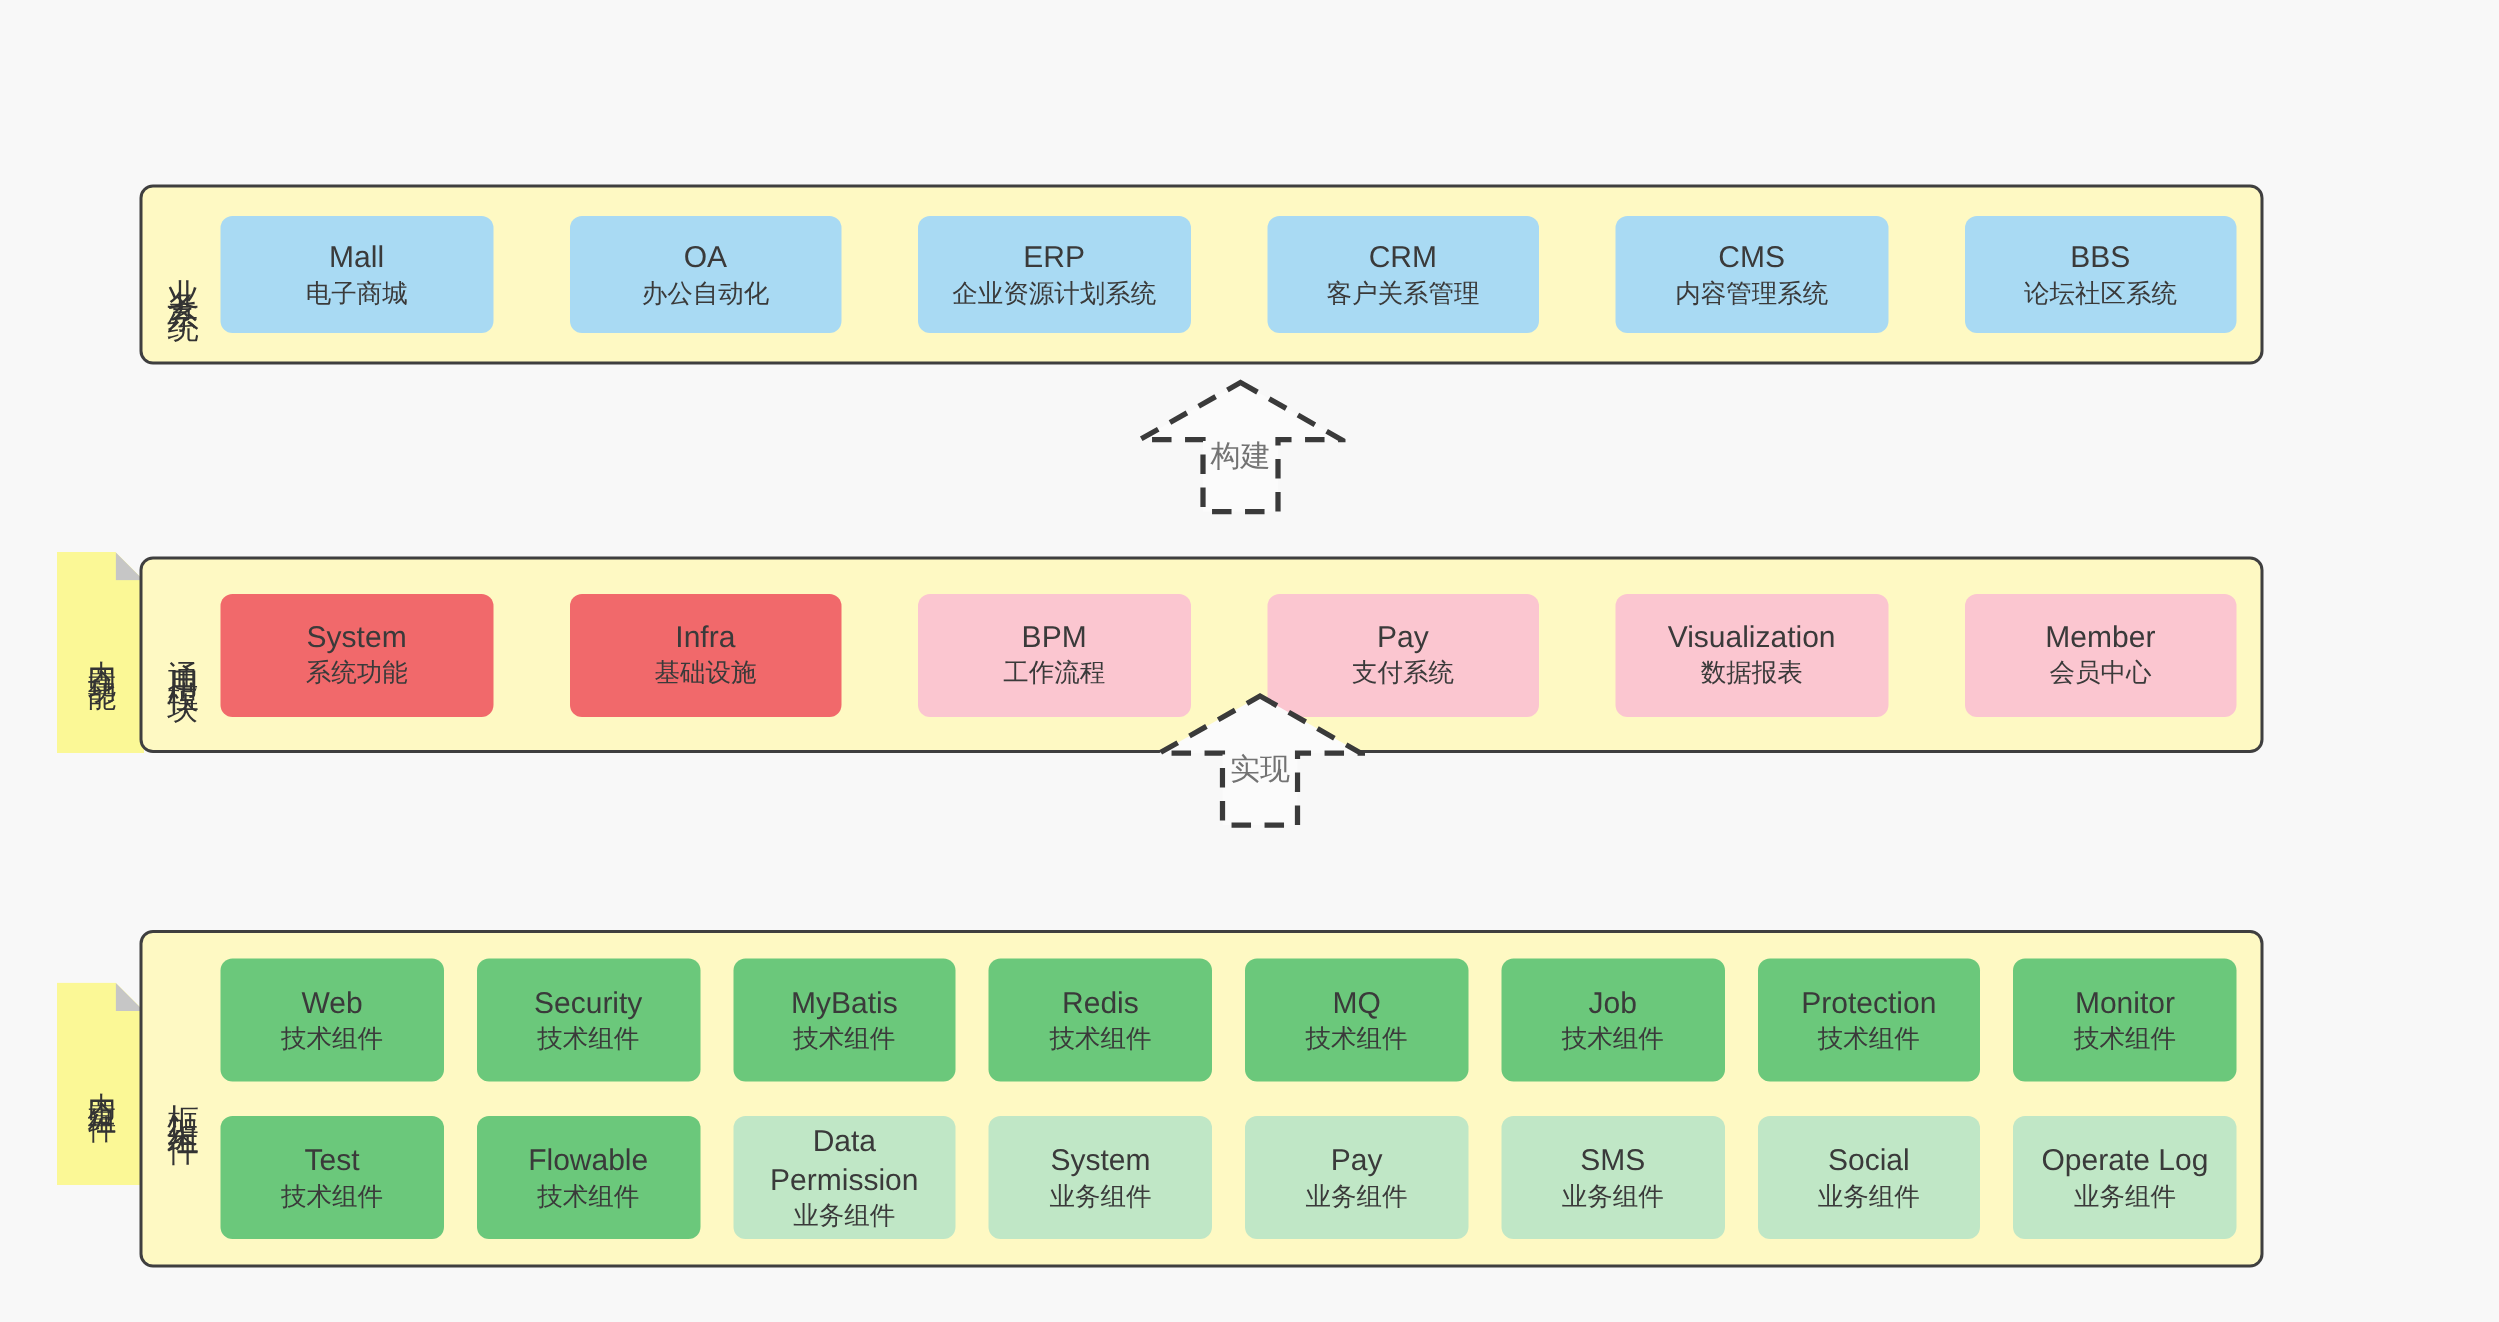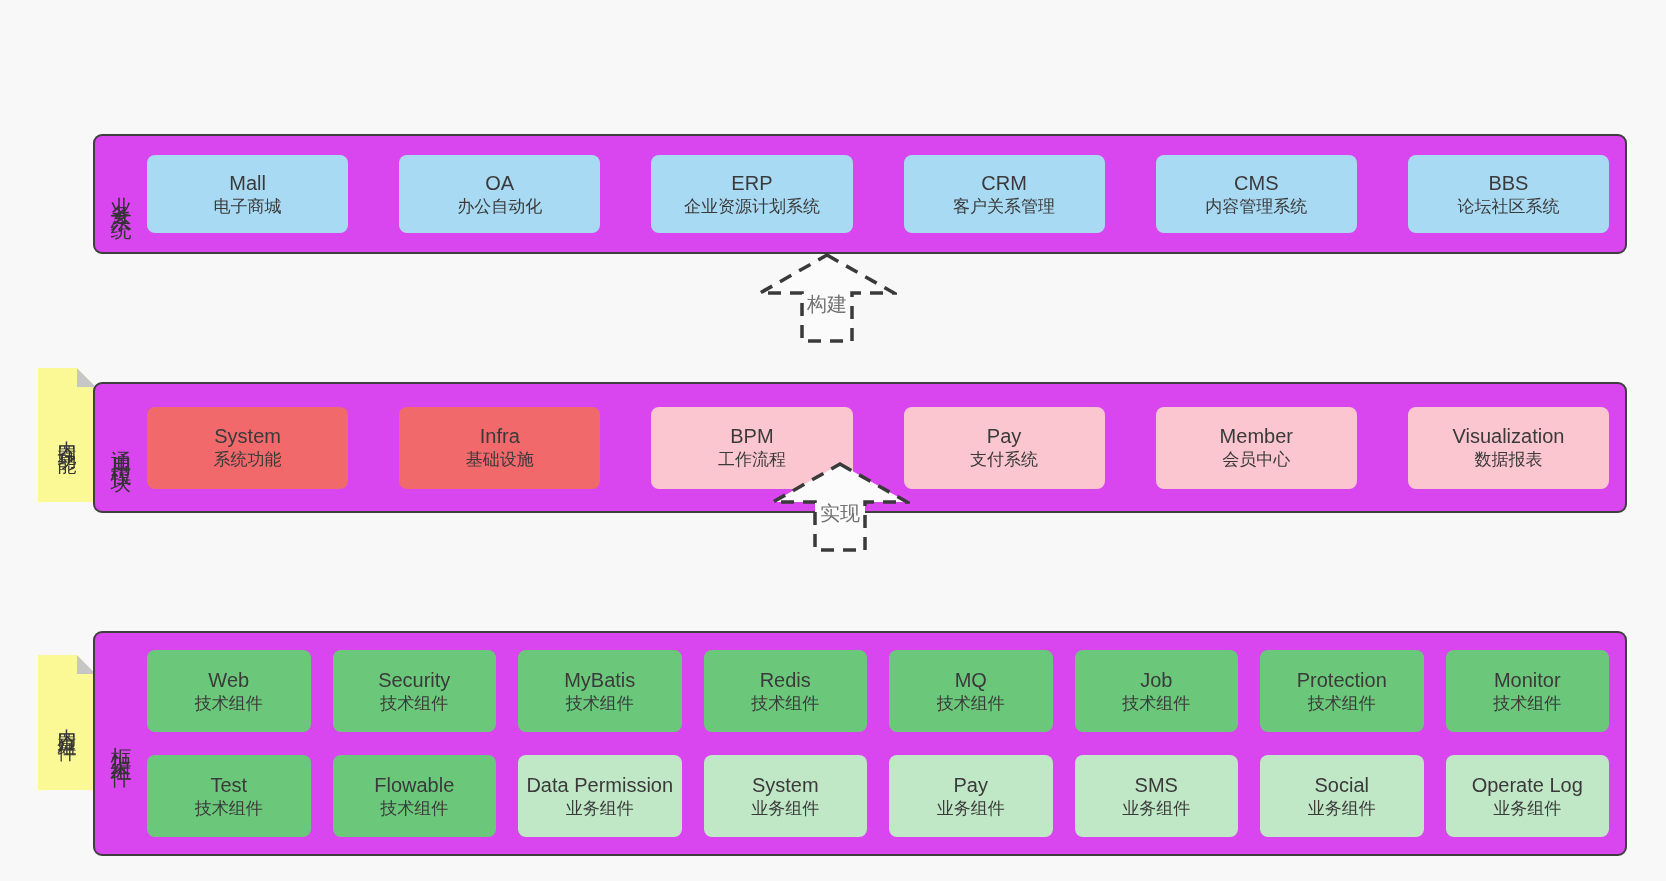--- a/index.html
+++ b/index.html
@@ -3,23 +3,23 @@
 <meta charset="utf-8">
 <style>
   html,body{margin:0;padding:0;}
   body{
     width:1666px;height:881px;position:relative;overflow:hidden;
     background:#f8f8f8;color:#3a3a3a;
     font-family:"Liberation Sans","DejaVu Sans",sans-serif;
   }
   
   .panel{
-    position:absolute;left:93px;width:1534px;box-sizing:border-box;
-    background:#d946ef;border:2px solid #3f3f3f;border-radius:9px;
-    display:flex;z-index:2;margin-top:11px;
+    position:absolute;left:93px;width:1416px;box-sizing:border-box;
+    background:#fef9c3;border:2px solid #3f3f3f;border-radius:9px;
+    display:flex;z-index:2;
   }
   #panel-business{top:123px;height:120px;}
   #panel-modules{top:371px;height:131px;}
   #panel-framework{top:620px;height:225px;}
   .panel-label{
     width:52px;flex:0 0 52px;display:flex;align-items:center;justify-content:center;
     writing-mode:vertical-rl;text-orientation:upright;
     font-size:21px;letter-spacing:7px;color:#333;
   }
   .rows{flex:1;display:flex;flex-direction:column;justify-content:center;gap:23px;padding-right:16px;}
@@ -125,26 +125,26 @@
   </div>
         <div class="box pink">
     <div class="box-name">BPM</div>
     <div class="box-desc">工作流程</div>
   </div>
         <div class="box pink">
     <div class="box-name">Pay</div>
     <div class="box-desc">支付系统</div>
   </div>
         <div class="box pink">
+    <div class="box-name">Visualization</div>
+    <div class="box-desc">数据报表</div>
+  </div>
+        <div class="box pink">
     <div class="box-name">Member</div>
     <div class="box-desc">会员中心</div>
-  </div>
-        <div class="box pink">
-    <div class="box-name">Visualization</div>
-    <div class="box-desc">数据报表</div>
   </div>
       </div>
     </div>
 </div>
 
 <div class="panel" id="panel-framework">
   <div class="panel-label">框架组件</div>
   <div class="rows">
       <div class="box-row">
         <div class="box green">

